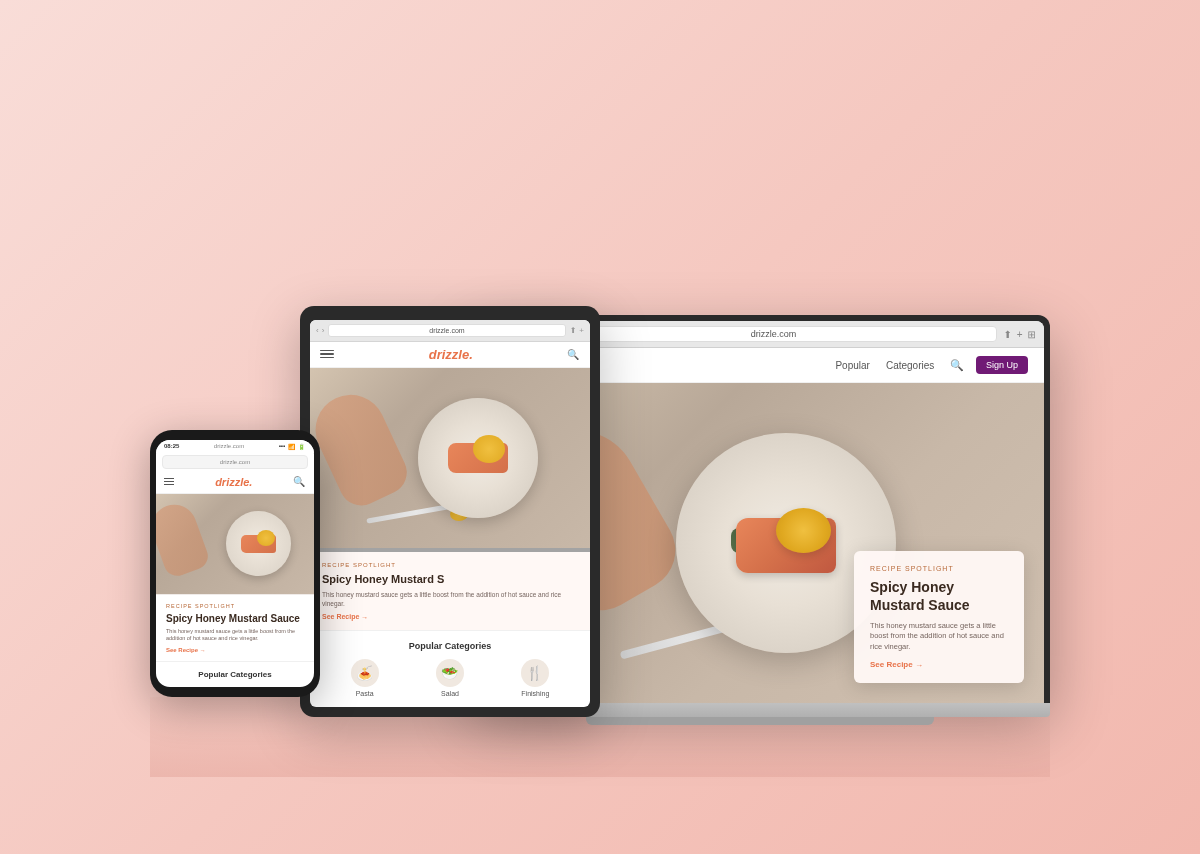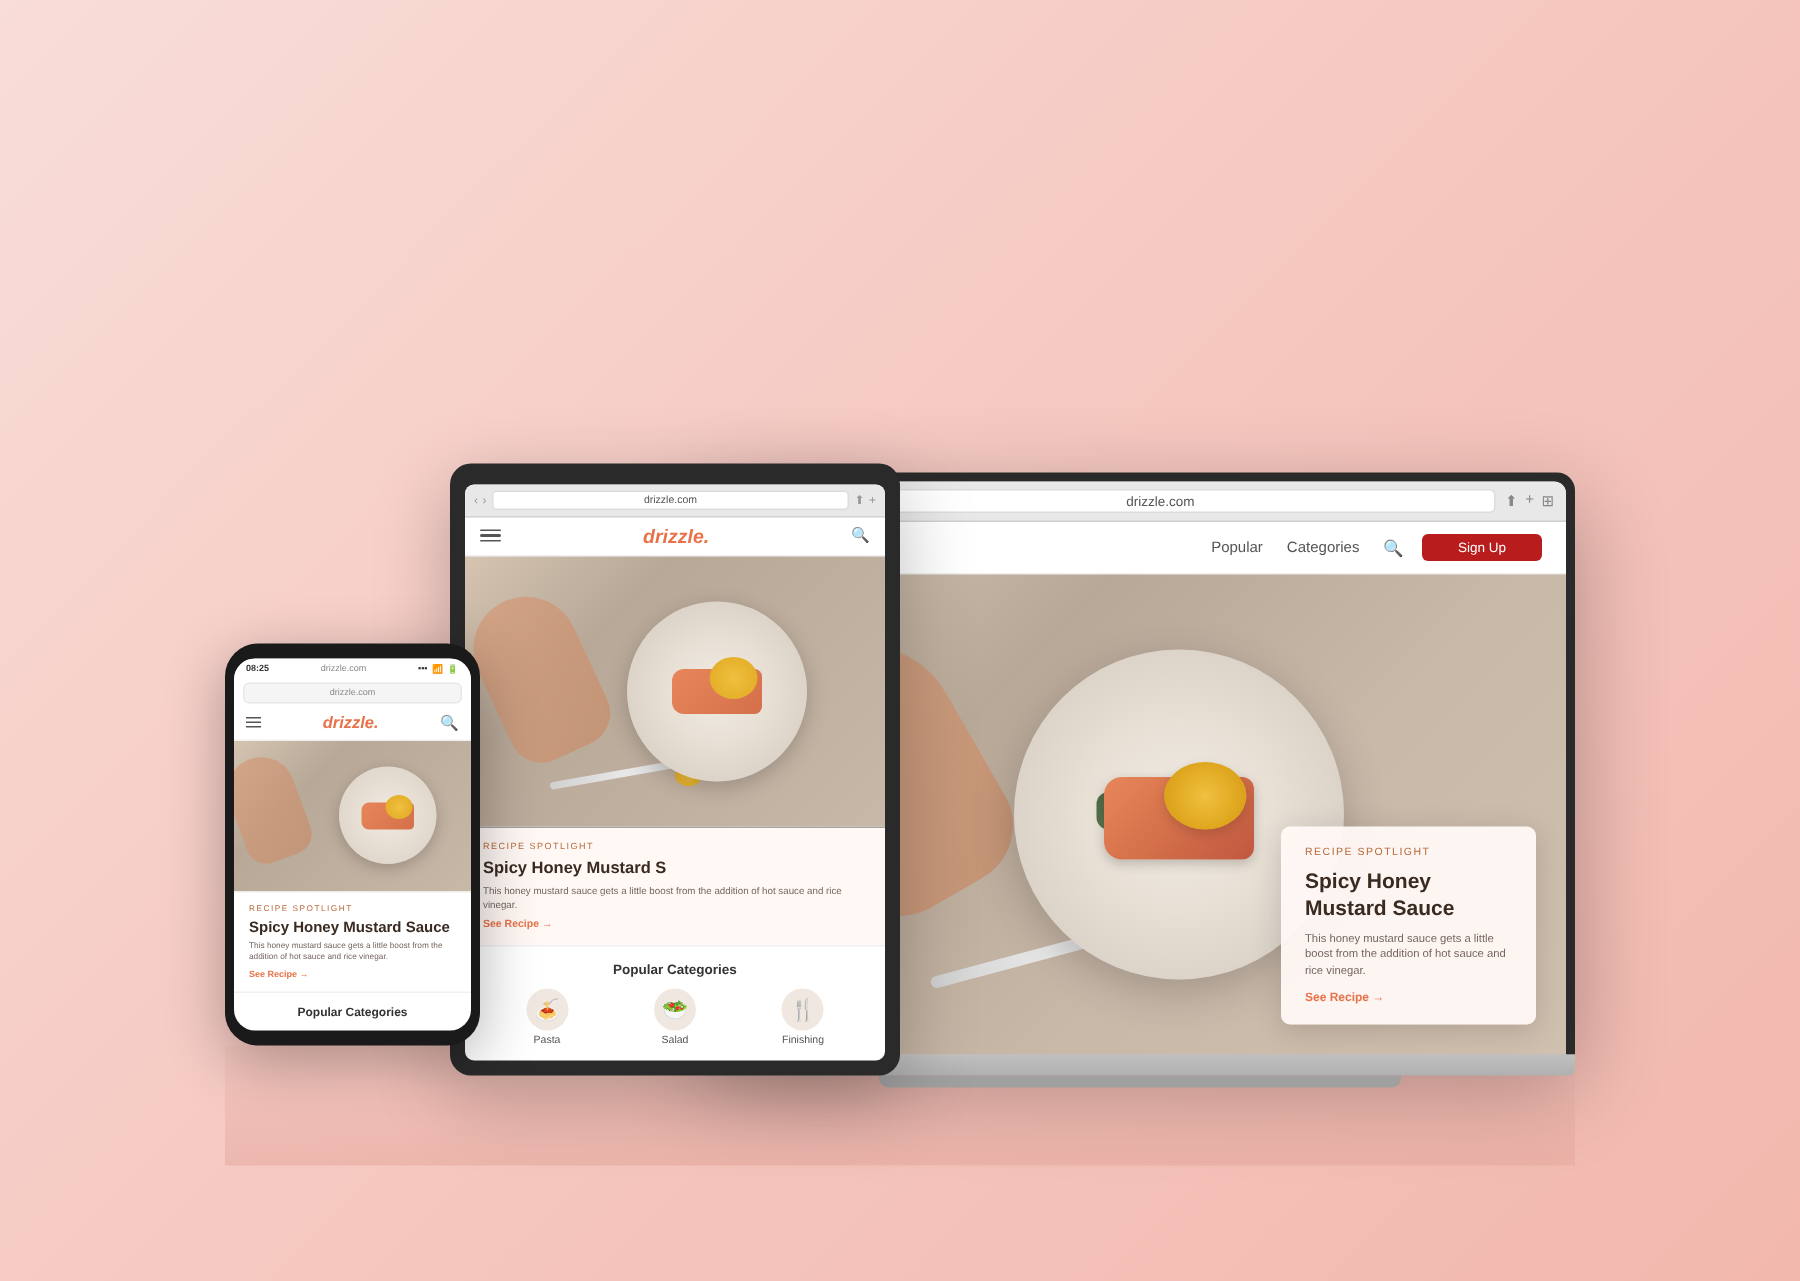--- a/index.html
+++ b/index.html
@@ -129,25 +129,25 @@
       margin-right: 16px;
     }
 
     .laptop-nav-actions {
       display: flex;
       align-items: center;
       gap: 12px;
     }
 
     .laptop-nav-signup {
-      background: #b91c1c;
+      background: #701a75;
       color: white;
       border: none;
       border-radius: 4px;
-      padding: 4px 24px;
+      padding: 4px 10px;
       font-size: 9px;
       cursor: pointer;
     }
 
     .laptop-hero {
       position: relative;
       height: 320px;
       background: #c8b8a8;
       overflow: hidden;
     }
@@ -479,21 +479,21 @@
       left: 50%;
       width: 18px;
       height: 14px;
       background: radial-gradient(circle, #f0c040 0%, #e0a820 100%);
       border-radius: 50%;
     }
 
     .tablet-spotlight-card {
       background: rgba(255, 248, 245, 0.96);
       padding: 10px 12px;
-      border-top: 1px solid #a3a3a3;
+      border-top: 4px solid #a3a3a3;
     }
 
     .tablet-spotlight-label {
       font-size: 6px;
       letter-spacing: 1px;
       color: #b86a3a;
       text-transform: uppercase;
       margin-bottom: 4px;
     }
 

